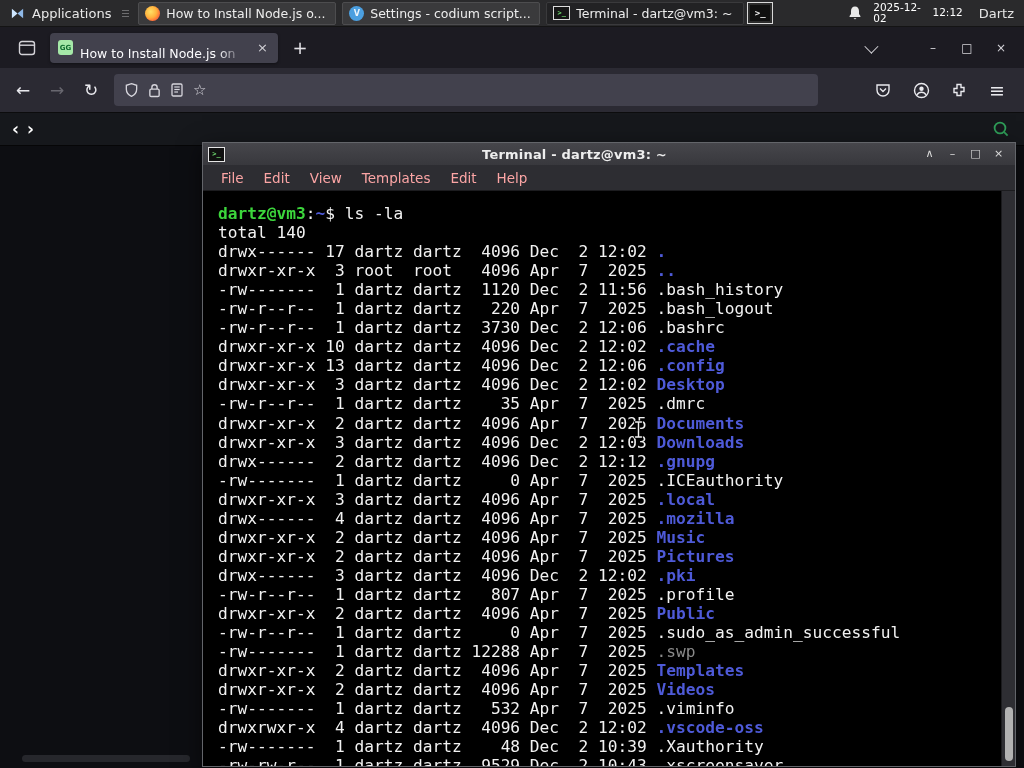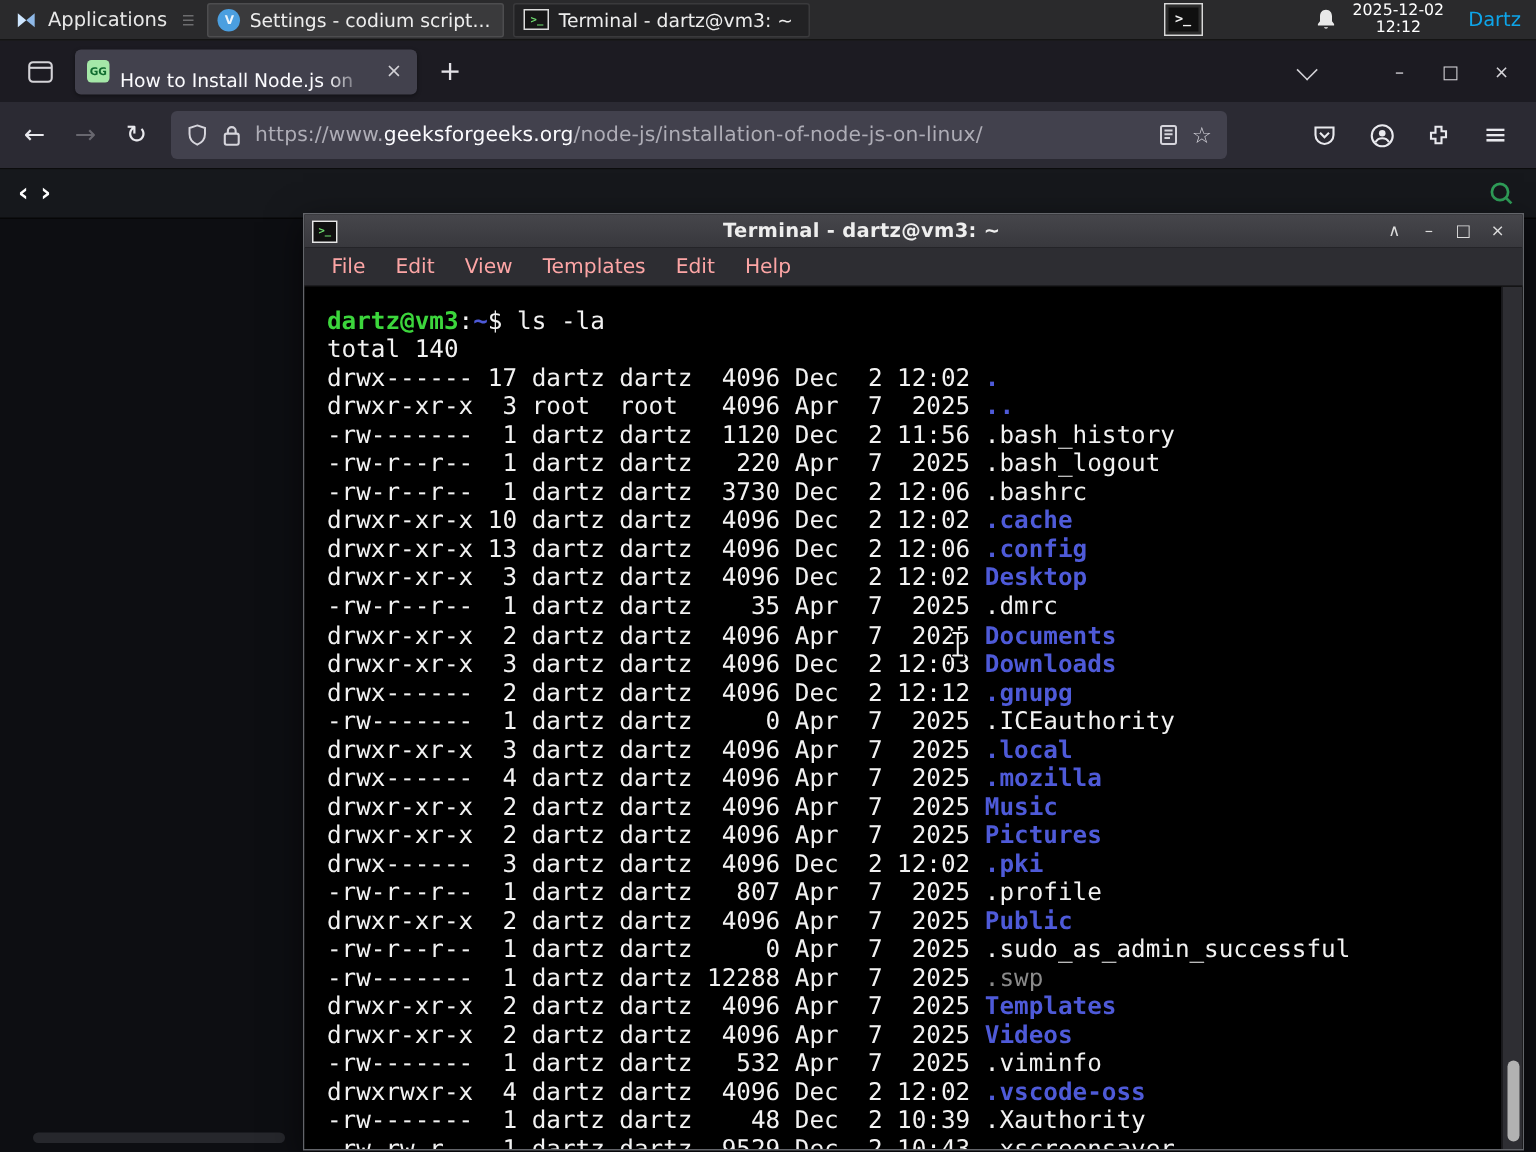--- a/index.html
+++ b/index.html
@@ -31,24 +31,24 @@
   .ico.firefox{width:15px;height:15px;border-radius:50%;
     background:radial-gradient(circle at 38% 38%, #ffe066 0%, #ffb13d 45%, #ff7139 70%, #d94a7a 100%);}
   .ico.codium{width:15px;height:15px;border-radius:50%;background:#4b9fe0;
     display:flex;align-items:center;justify-content:center;color:#eaf4fc;font:bold 8px "DejaVu Sans",sans-serif;}
   .ico.terminal{width:15px;height:12px;background:#161616;border:1px solid #dcdcdc;
     color:#6fdc6f;font:bold 7px "DejaVu Sans Mono",monospace;display:flex;align-items:center;justify-content:center;line-height:1;}
   #tray{margin-left:auto;margin-right:74px;display:flex;align-items:center;}
   .tray-term{width:24px;height:20px;background:#101010;border:1px solid #d9d9d9;
     display:flex;align-items:center;justify-content:center;color:#f2f2f2;
     font:bold 9px "DejaVu Sans Mono",monospace;box-shadow:inset 0 0 0 2px #2c2c2c;}
-  #clock{display:flex;flex-direction:column;align-items:center;justify-content:center;
+  #clock{display:flex;flex-direction:row;align-items:center;justify-content:center;
     font-size:10.5px;line-height:11.5px;color:#ffffff;margin:0 10px;}
   .bell{width:16px;height:16px;}
-  #panel-user{font-size:13px;color:#0ea5e9;margin:0 10px 0 6px;}
+  #panel-user{font-size:13px;color:#e5e5e5;margin:0 10px 0 6px;}
 
   
   #firefox{position:absolute;top:27px;left:0;width:1024px;height:741px;background:#0d0e12;z-index:10;}
   #tabbar{height:41px;background:#1c1b22;display:flex;align-items:center;padding:0 6px;box-sizing:border-box;}
   .ffview{width:30px;height:26px;border-radius:4px;display:flex;align-items:center;justify-content:center;margin:0 8px 0 6px;}
   .tab{width:212px;height:30px;background:#42414d;border-radius:4px;display:flex;align-items:center;
     padding:0 8px;color:#fbfbfe;font-size:12.5px;gap:7px;box-shadow:0 1px 3px rgba(0,0,0,.4);}
   .favicon-gg{width:15px;height:15px;border-radius:3px;background:#a5e8a8;color:#0f6b2f;
     display:flex;align-items:center;justify-content:center;font:bold 7px "DejaVu Sans",sans-serif;flex:0 0 auto;}
   .t-title-text{flex:1;white-space:nowrap;overflow:hidden;
@@ -127,20 +127,24 @@
     </span>
     <span>Applications</span>
   </div>
   <span class="grip">
       <i></i>
       <i></i>
       <i></i>
     </span>
   <div id="win-buttons">
       <div class="win-btn">
+        <span class="ico firefox"></span>
+        <span class="wb-title">How to Install Node.js o...</span>
+      </div>
+      <div class="win-btn">
         <span class="ico codium">V</span>
         <span class="wb-title">Settings - codium script...</span>
       </div>
       <div class="win-btn active">
         <span class="ico terminal">&gt;_</span>
         <span class="wb-title">Terminal - dartz@vm3: ~</span>
       </div>
     </div>
   <div id="tray">
     <span class="tray-term">&gt;_</span>
@@ -193,21 +197,20 @@
         <svg width="15" height="16" viewBox="0 0 16 16">
             <path d="M8 1.2 13.5 3v4.2c0 3.6-2.3 6.2-5.5 7.6C4.8 13.4 2.5 10.8 2.5 7.2V3Z" fill="none" stroke="#d6d5dc" stroke-width="1.4"></path>
           </svg>
       </span>
       <span class="uf-ico">
         <svg width="13" height="15" viewBox="0 0 14 16">
             <rect x="2" y="6.5" width="10" height="8" rx="1.4" fill="none" stroke="#d6d5dc" stroke-width="1.5"></rect>
             <path d="M4.2 6.5V4.6a2.8 2.8 0 0 1 5.6 0v1.9" fill="none" stroke="#d6d5dc" stroke-width="1.5"></path>
           </svg>
       </span>
-      <span class="url-text"><span class="url-dim">https://www.</span><span class="url-domain">geeksforgeeks.org</span><span class="url-dim">/node-js/installation-of-node-js-on-linux/</span></span>
       <span class="uf-ico">
         <svg width="14" height="14" viewBox="0 0 14 14">
             <rect x="2" y="1" width="10" height="12" rx="1.2" fill="none" stroke="#d6d5dc" stroke-width="1.3"></rect>
             <line x1="4.3" y1="4" x2="9.7" y2="4" stroke="#d6d5dc" stroke-width="1.2"></line>
             <line x1="4.3" y1="6.5" x2="9.7" y2="6.5" stroke="#d6d5dc" stroke-width="1.2"></line>
             <line x1="4.3" y1="9" x2="8" y2="9" stroke="#d6d5dc" stroke-width="1.2"></line>
           </svg>
       </span>
       <span class="uf-ico" style="font-size:15px;color:#d6d5dc;">☆</span>
     </div>

